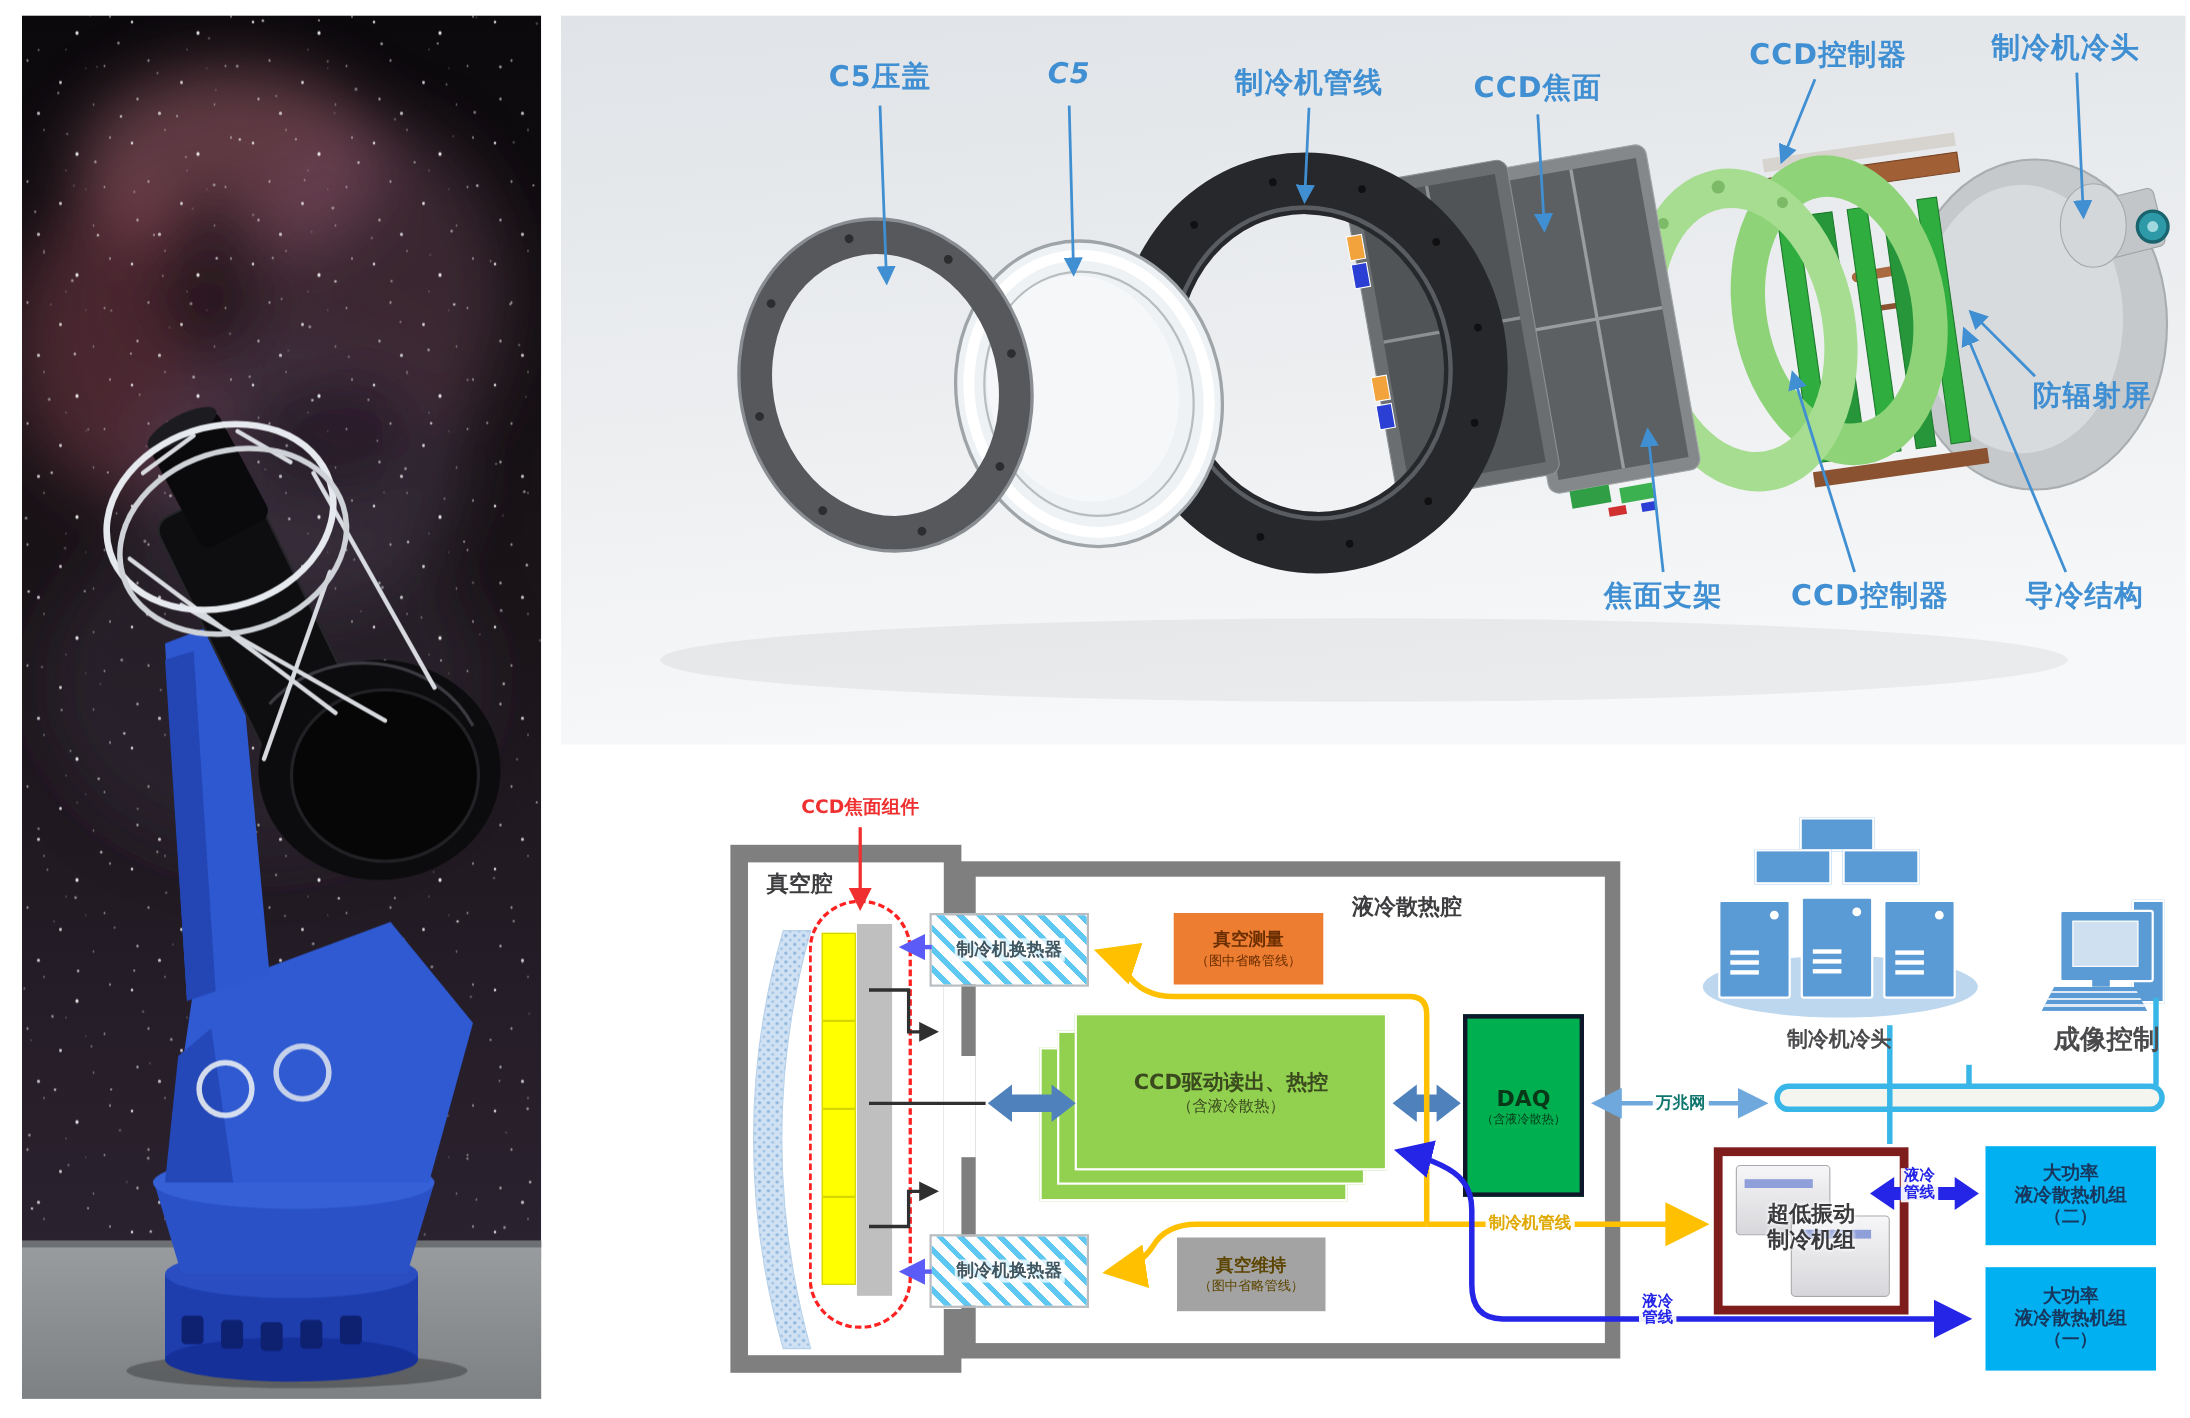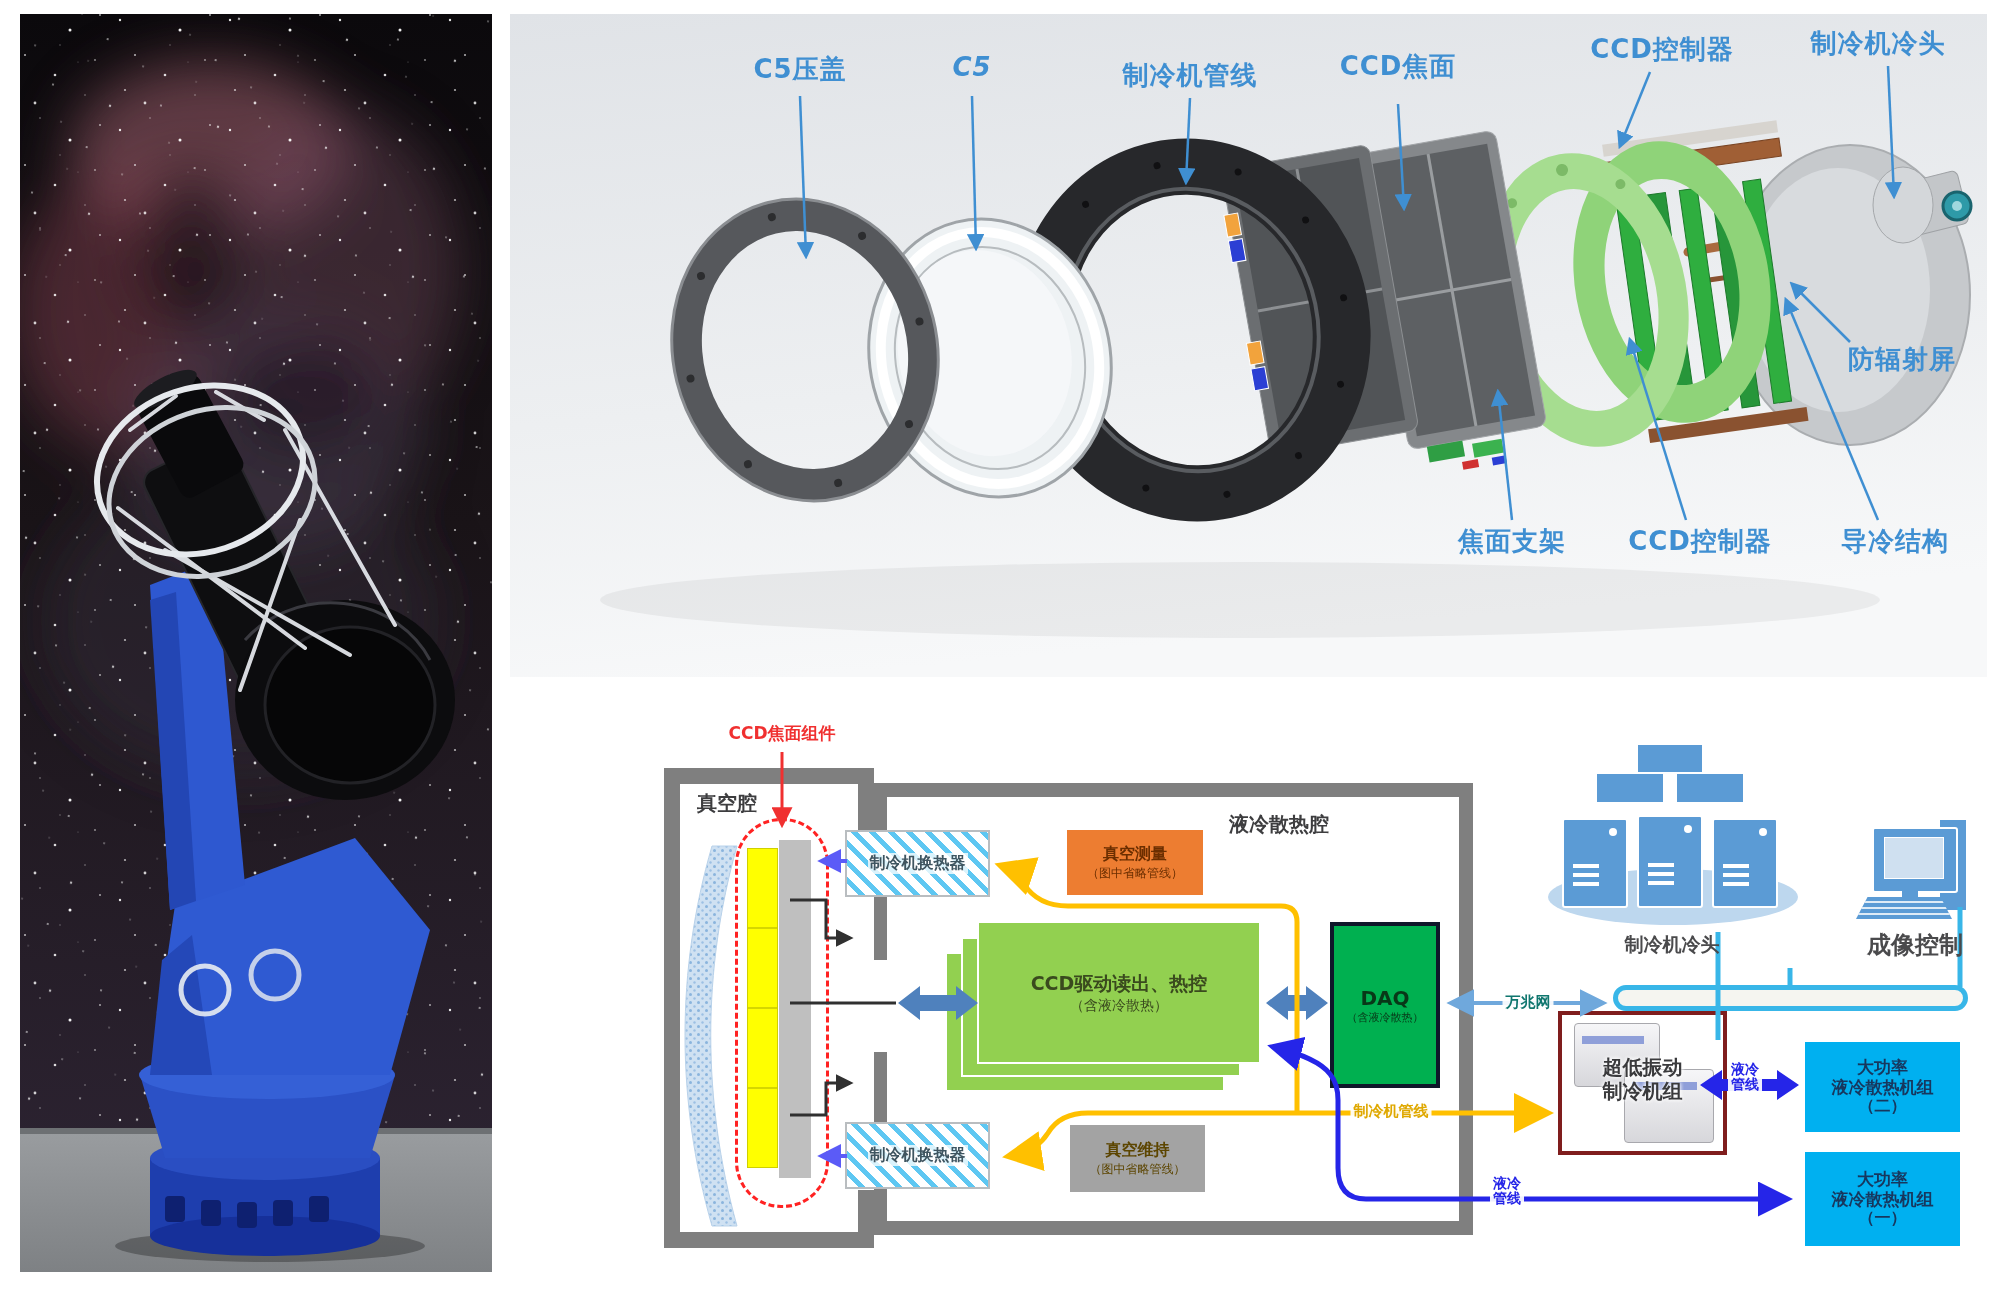--- a/index.html
+++ b/index.html
@@ -278,21 +278,21 @@
       <line x1="1850" y1="342" x2="1792" y2="284" marker-end="url(#mk-lbl)"></line>
       <line x1="1512" y1="520" x2="1498" y2="392" marker-end="url(#mk-lbl)"></line>
       <line x1="1686" y1="520" x2="1630" y2="340" marker-end="url(#mk-lbl)"></line>
       <line x1="1878" y1="520" x2="1786" y2="300" marker-end="url(#mk-lbl)"></line>
     </g>
   </svg>
 
   <div class="lblB" style="left:800px;top:52px;">C5压盖</div>
   <div class="lblB" style="left:972px;top:52px;font-style:italic;">C5</div>
   <div class="lblB" style="left:1190px;top:58px;">制冷机管线</div>
-  <div class="lblB" style="left:1398px;top:49px;">CCD焦面</div>
+  <div class="lblB" style="left:1398px;top:62px;">CCD焦面</div>
   <div class="lblB" style="left:1662px;top:32px;">CCD控制器</div>
   <div class="lblB" style="left:1878px;top:26px;">制冷机冷头</div>
   <div class="lblB" style="left:1902px;top:342px;">防辐射屏</div>
   <div class="lblB" style="left:1512px;top:524px;">焦面支架</div>
   <div class="lblB" style="left:1700px;top:524px;">CCD控制器</div>
   <div class="lblB" style="left:1895px;top:524px;">导冷结构</div>
 
   <div class="wall" style="left:664px;top:768px;width:178px;height:448px;border-width:16px;"></div>
   <div class="wall" style="left:873px;top:783px;width:572px;height:424px;border-width:14px;"></div>
   <div class="patch" style="left:858px;top:850px;width:16px;height:340px;"></div>
@@ -357,21 +357,21 @@
 
   <div class="abs" style="left:1938px;top:818px;width:26px;height:90px;background:#5b9bd5;border:2px solid #fff;z-index:3;"></div>
   <div class="abs" style="left:1872px;top:827px;width:82px;height:62px;background:#5b9bd5;border:2px solid #fff;border-radius:3px;z-index:3;">
     <div style="position:absolute;left:10px;top:8px;width:58px;height:40px;background:#cfe0f0;border:1px solid #fff;"></div>
   </div>
   <div class="abs" style="left:1902px;top:889px;width:16px;height:8px;background:#5b9bd5;z-index:3;"></div>
   <div class="abs" style="left:1856px;top:897px;width:96px;height:22px;background:#5b9bd5;z-index:3;
        clip-path:polygon(12% 0,88% 0,100% 100%,0 100%);
        background-image:repeating-linear-gradient(0deg,transparent 0 4px,rgba(255,255,255,.8) 4px 6px);"></div>
 
-  <div class="abs" style="left:1558px;top:1011px;width:161px;height:136px;border:4px solid #7f1d1d;background:#fff;z-index:3;">
+  <div class="abs" style="left:1558px;top:1043px;width:161px;height:136px;border:8px solid #7f1d1d;background:#fff;z-index:3;">
     <div class="unit" style="left:12px;top:8px;width:84px;height:62px;">
         <span class="strip"></span>
       </div>
     <div class="unit" style="left:62px;top:54px;width:88px;height:72px;">
         <span class="strip"></span>
       </div>
     <div style="position:absolute;left:0;top:40px;width:100%;text-align:center;z-index:2;
                 font-size:20px;font-weight:bold;color:#3a3a3c;line-height:1.2;text-shadow:0 0 4px #fff,0 0 4px #fff;">
       <div>超低振动</div>
       <div>制冷机组</div>

